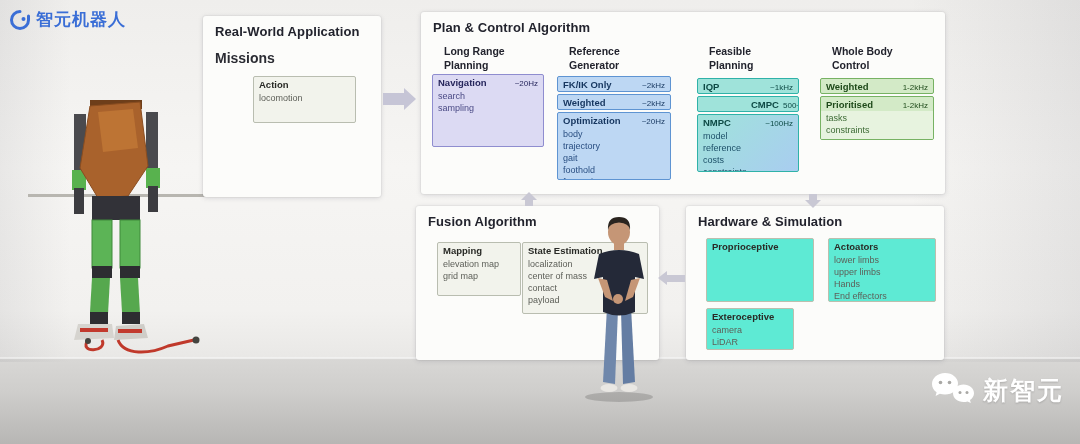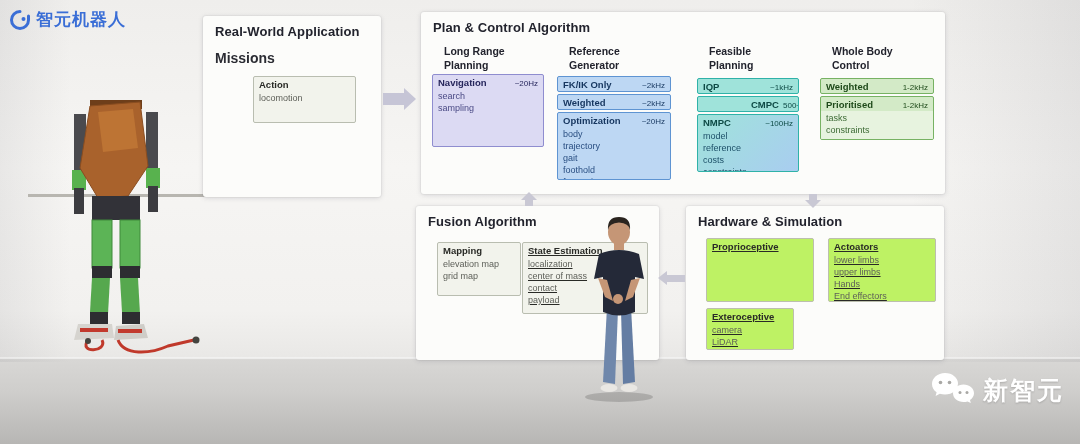--- a/index.html
+++ b/index.html
@@ -36,21 +36,21 @@
   .purple .mitems{color:#4a4a85;}
   .blue{background:#bdd7f3;border-color:#5e94d2;color:#16365f;}
   .blue .mitems{color:#2a4f82;}
   .teal{background:#9fe3da;border-color:#2fb2a8;color:#0d4a45;}
   .teal-grad{background:linear-gradient(135deg,#9fe3da 0%,#a9cdf0 100%);border-color:#2fb2a8;color:#0d4a45;}
   .teal-grad .mitems{color:#1d5068;}
   .green{background:#d3eac7;border-color:#77b263;color:#1f4a1a;}
   .green .mitems{color:#3d6b35;background:#e7f3df;}
   .gray{background:#f2f3ec;border-color:#b9bdb0;color:#292a26;}
   .gray .mitems{color:#5d5f58;}
-  .cream{background:#bef264;border-color:#bcbfae;color:#292a26;text-decoration:underline;}
+  .cream{background:#5eead4;border-color:#bcbfae;color:#292a26;}
   .cream .mitems{color:#5d5f58;}
 
   .arrow{position:absolute;}
   .shaft{position:absolute;background:#c6c5d6;}
   .head{position:absolute;width:0;height:0;}
 
   .watermark{position:absolute;right:16px;top:372px;display:flex;align-items:center;gap:9px;}
   .watermark-text{font-size:25px;font-weight:bold;color:#ffffff;letter-spacing:2px;
     text-shadow:0 1px 2px rgba(0,0,0,.18);}
 </style>
@@ -213,21 +213,21 @@
     <div class="panel-title">Fusion Algorithm</div>
     <div class="mbox gray" style="left:21px;top:36px;width:84px;height:54px;">
       <div class="mhead">
           <span>Mapping</span>
         </div>
       <div class="mitems">
         <div>elevation map</div>
         <div>grid map</div>
       </div>
     </div>
-    <div class="mbox gray" style="left:106px;top:36px;width:126px;height:72px;text-decoration:underline;">
+    <div class="mbox gray" style="left:106px;top:36px;width:126px;height:72px;">
       <div class="mhead">
           <span>State Estimation</span>
         </div>
       <div class="mitems">
         <div>localization</div>
         <div>center of mass</div>
         <div>contact</div>
         <div>payload</div>
       </div>
     </div>

